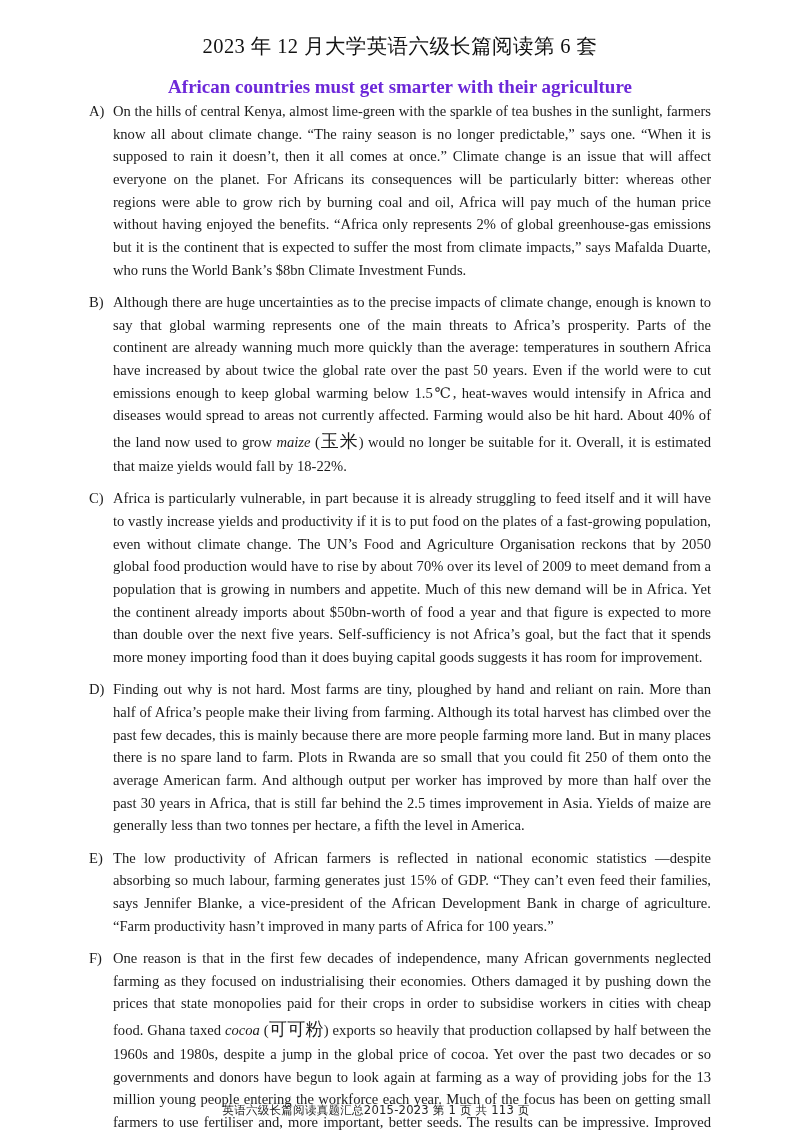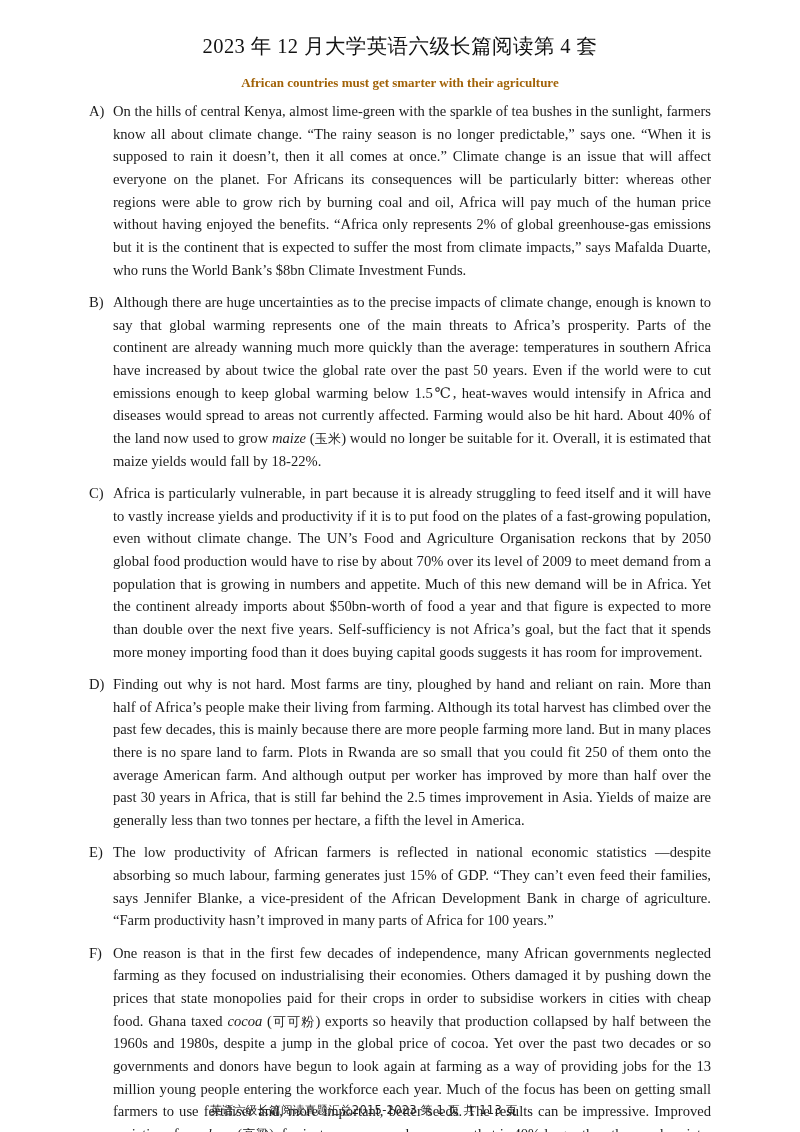--- a/index.html
+++ b/index.html
@@ -33,27 +33,27 @@
     font-weight: 400;
     letter-spacing: 0.4px;
     margin: 0;
     padding-top: 34px;
     line-height: 1.25;
     color: #121212;
   }
 
   .article-title {
     text-align: center;
-    font-size: 13px;
+    font-size: 19px;
     font-weight: bold;
     margin: 0;
     padding-top: 15px;
     padding-bottom: 2px;
     line-height: 1.3;
-    color: #a16207;
+    color: #6d28d9;
   }
 
   .body-block {
     position: absolute;
     left: 89px;
     top: 100px;
     width: 622px;
   }
 
   .para {
@@ -87,42 +87,42 @@
   .para-text {
     display: block;
   }
 
   .para-text i,
   .para-text em {
   }
 
   .cn {
     font-family: "DejaVu Sans", "Liberation Sans", sans-serif;
-    font-size: 13px;
+    font-size: 18px;
   }
 
   .footer {
     position: absolute;
-    left: 0;
+    left: 12px;
     bottom: 14px;
     width: 728px;
     text-align: center;
     font-size: 11.6px;
     color: #222222;
     font-family: "DejaVu Sans", "Liberation Sans", sans-serif;
     letter-spacing: 0.2px;
     margin-top: 13px;
   }
 </style>
 </head>
 <body>
 
 <div class="page">
 
-  <h1 class="doc-title">2023 年 12 月大学英语六级长篇阅读第 4 套</h1>
+  <h1 class="doc-title">2023 年 12 月大学英语六级长篇阅读第 6 套</h1>
 
   <h2 class="article-title">African countries must get smarter with their agriculture</h2>
 
   <div class="body-block">
 
     <div class="para">
       <span class="para-letter">A)</span>
       <span class="para-text">On the hills of central Kenya, almost lime-green with the sparkle of tea bushes in the sunlight, farmers know all about climate change. “The rainy season is no longer predictable,” says one. “When it is supposed to rain it doesn’t, then it all comes at once.” Climate change is an issue that will affect everyone on the planet. For Africans its consequences will be particularly bitter: whereas other regions were able to grow rich by burning coal and oil, Africa will pay much of the human price without having enjoyed the benefits. “Africa only represents 2% of global greenhouse-gas emissions but it is the continent that is expected to suffer the most from climate impacts,” says Mafalda Duarte, who runs the World Bank’s $8bn Climate Investment Funds.</span>
     </div>
 

